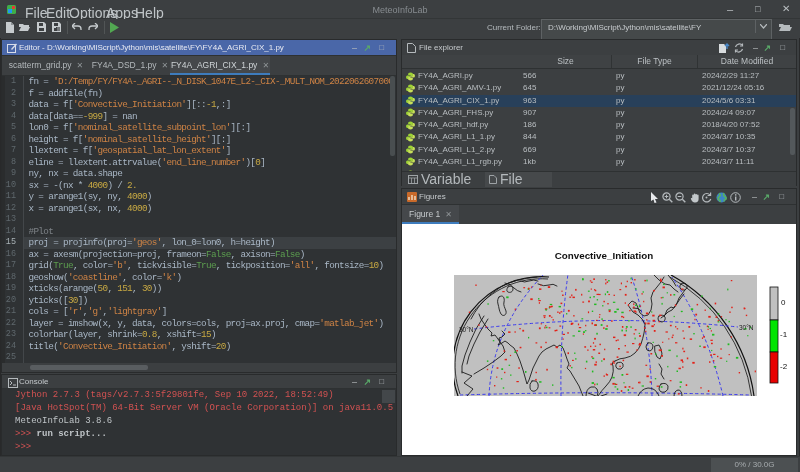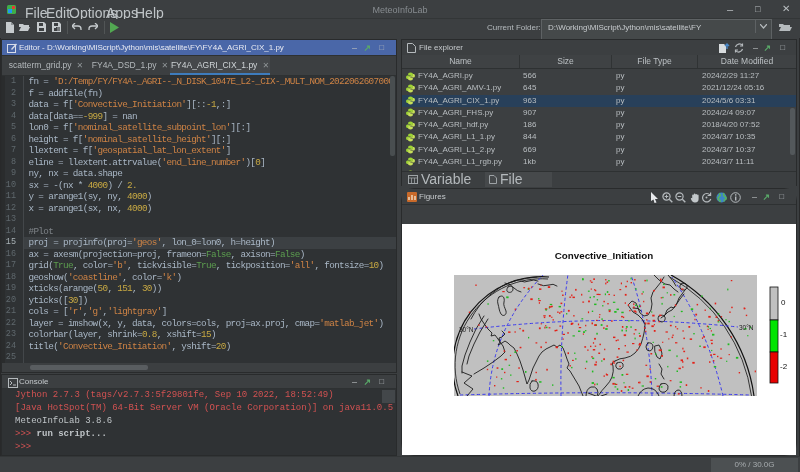--- a/index.html
+++ b/index.html
@@ -54,21 +54,21 @@
 #fhead div { position:absolute; top:0; height:13px; line-height:13px; text-align:center; font-size:8.5px; color:#bcc1c4; border-right:1px solid #303334; }
 #frows { position:absolute; left:0; top:30px; right:0; height:101px; overflow:hidden; }
 .frow { position:absolute; left:0; width:100%; height:12.25px; font-size:8px; color:#b9bec1; }
 .frow span { position:absolute; top:0; line-height:12.25px; white-space:nowrap; }
 .frow.sel { background:#28405a; }
 .pyico { position:absolute; left:4px; top:1.5px; width:9px; height:9px; }
 #fextabs { position:absolute; left:0; top:131px; right:0; height:15px; background:#3c3f41; border-top:1px solid #2e3132; }
 .btab { position:absolute; top:0; height:15px; line-height:15px; font-size:14px; color:#b4b9bc; }
 #vsb-fx { position:absolute; right:1px; top:68px; width:5px; height:47px; background:#53585b; border-radius:2px; }
 
-#figs { left:401px; top:188px; width:396px; height:268px;border-radius:13px; }
+#figs { left:401px; top:188px; width:396px; height:268px; }
 #ftab { position:absolute; left:0; top:16px; right:0; height:19px; background:#3c3f41; }
 #fcanvas { position:absolute; left:0px; top:35px; width:394px; height:231px; background:#fff; }
 #figs { }
 
 #statusbar { left:0; top:456px; width:800px; height:16px; background:#3c3f41; border-top:1px solid #333637; }
 #progress { position:absolute; left:711px; top:458px; width:87px; height:14px; background:#4c5052; font-size:8px; color:#a7acaf; text-align:center; line-height:14px; }
 svg { display:block; }
 .icon { position:absolute; }
 </style>
 </head>
@@ -252,21 +252,20 @@
       <svg class="icon" style="right:46px;top:3px;position:absolute" width="10" height="10" viewBox="0 0 10 10">
           <path d="M1.5,4 a4,4 0 0 1 7,-1.5 M8.5,6 a4,4 0 0 1 -7,1.5" fill="none" stroke="#b5babd" stroke-width="1.2"></path>
           <path d="M8.5,0.5 v2.5 h-2.5 M1.5,9.5 v-2.5 h2.5" fill="none" stroke="#b5babd" stroke-width="1.2"></path>
         </svg>
       <span style="position:absolute;right:32px">–</span>
         <span class="garrow" style="position:absolute;right:19px">↗</span>
         <span style="position:absolute;right:5px;font-size:8px">□</span>
       </div>
   </div>
   <div id="fhead">
-    <div style="left:0;width:118px">Name</div>
     <div style="left:118px;width:92px">Size</div>
     <div style="left:210px;width:86px">File Type</div>
     <div style="left:296px;width:98px;border-right:none">Date Modified</div>
   </div>
   <div id="frows">
 <div class="frow" style="top:0.0px">
         <svg class="pyico" viewBox="0 0 10 10">
           <path d="M5,0.5 c-1.8,0 -2.6,0.8 -2.6,1.9 v1 h2.7 v0.5 h-3.6 c-1,0 -1.4,1 -1.4,2 0,1 0.5,1.8 1.3,1.8 h1 v-1.2 c0,-0.9 0.8,-1.6 1.7,-1.6 h2.3 c0.8,0 1.3,-0.6 1.3,-1.4 v-1.1 c0,-1.1 -0.9,-1.9 -2.7,-1.9 z" fill="#9ed335"></path>
           <path d="M5,9.5 c1.8,0 2.6,-0.8 2.6,-1.9 v-1 h-2.7 v-0.5 h3.6 c1,0 1.4,-1 1.4,-2 0,-1 -0.5,-1.8 -1.3,-1.8 h-1 v1.2 c0,0.9 -0.8,1.6 -1.7,1.6 h-2.3 c-0.8,0 -1.3,0.6 -1.3,1.4 v1.1 c0,1.1 0.9,1.9 2.7,1.9 z" fill="#c8e05a"></path>
         </svg>
@@ -404,20 +403,23 @@
         </svg>
 <svg class="icon" style="right:49px;top:3px;position:absolute" width="11" height="11" viewBox="0 0 11 11">
           <circle cx="5.5" cy="5.5" r="4.8" fill="none" stroke="#b5babd" stroke-width="1"></circle>
           <rect x="5" y="4.5" width="1.4" height="4" fill="#b5babd"></rect>
           <rect x="5" y="2.2" width="1.4" height="1.4" fill="#b5babd"></rect>
         </svg>
 <span style="position:absolute;right:33px">–</span>
         <span class="garrow" style="position:absolute;right:20px">↗</span>
         <span style="position:absolute;right:6px;font-size:8px">□</span>
 </div>
+  </div>
+  <div id="ftab">
+    <div class="etab act" style="left:0;width:57px;color:#c6cacd">Figure 1<span class="x">✕</span></div>
   </div>
   <div id="fcanvas">
 <svg width="394" height="231" viewBox="0 0 394 231">
 <text x="202" y="34.5" text-anchor="middle" font-family="Liberation Sans,sans-serif" font-size="9.8" font-weight="bold" fill="#111">Convective_Initiation</text>
 <clipPath id="mapclip">
           <rect x="52" y="51" width="303" height="121"></rect>
         </clipPath>
 <rect x="52" y="51" width="303" height="121" fill="#c0c0c0"></rect>
 <g clip-path="url(#mapclip)">
 <path d="M147,53 A89,89 0 0 0 56,172" fill="none" stroke="#111" stroke-width="1.2"></path>

